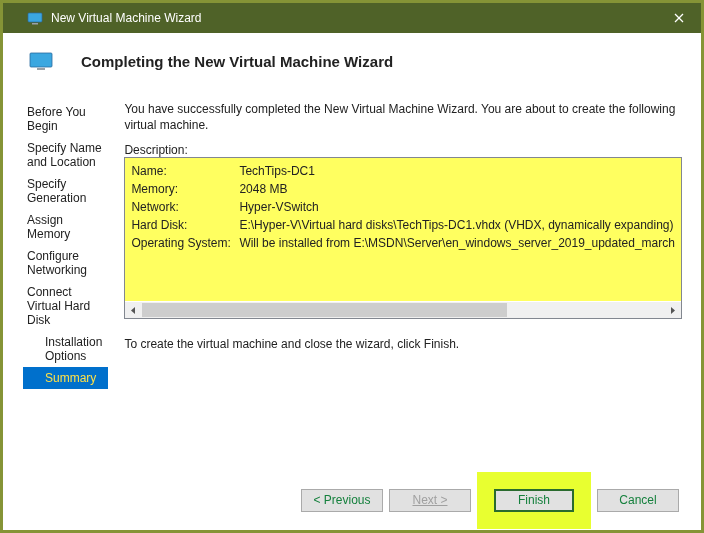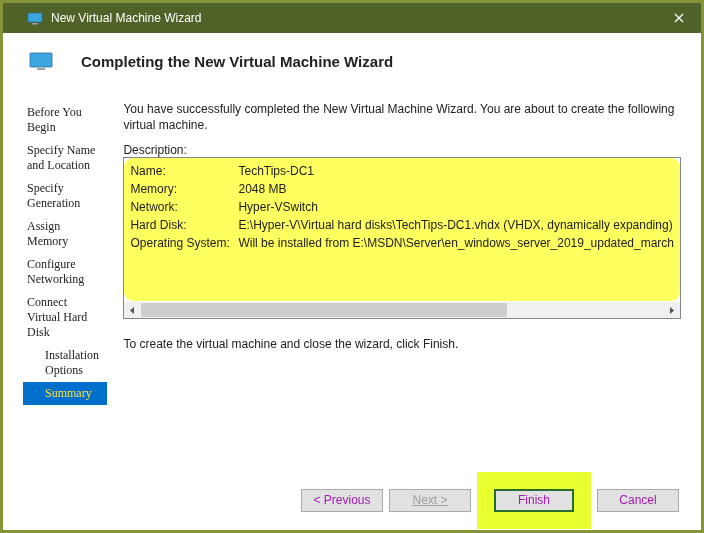--- a/index.html
+++ b/index.html
@@ -68,21 +68,20 @@
   .nav {
     width: 170px;
     display: flex;
     flex-direction: column;
     font-size: 12px;
     color: #222;
   }
   .nav-item {
     padding: 4px 6px 4px 4px;
     cursor: default;
-    font-family: Liberation Serif, serif;
   }
   .nav-item.indent { padding-left: 22px; }
   .nav-item.selected {
     background: #0070cc;
     color: #fde047;
   }
   .content {
     flex: 1;
     padding-left: 16px;
     display: flex;
@@ -98,21 +97,20 @@
     display: flex;
     flex-direction: column;
     overflow: hidden;
   }
   .desc-inner {
     background: #ffff60;
     flex: 1;
     padding: 4px 6px;
     overflow: hidden;
     white-space: nowrap;
-    border-radius: 9px;
   }
   .desc-row { display: flex; line-height: 1.5; }
   .desc-key { width: 108px; flex-shrink: 0; }
   .hscroll {
     height: 17px;
     background: #f0f0f0;
     border-top: 1px solid #fff;
     display: flex;
     align-items: center;
   }
@@ -136,21 +134,21 @@
     padding-right: 22px;
     gap: 6px;
   }
   .btn {
     min-width: 82px;
     height: 23px;
     border: 1px solid #aaa;
     background: #e1e1e1;
     font-size: 12px;
     font-family: inherit;
-    color: #a21caf;
+    color: #15803d;
     display: inline-flex;
     align-items: center;
     justify-content: center;
     padding: 0 8px;
   }
   .btn.disabled { color: #a0a0a0; text-decoration: underline; }
   .btn-wrap-hl {
     background: #e8ff30;
     padding: 17px;
     display: inline-flex;

